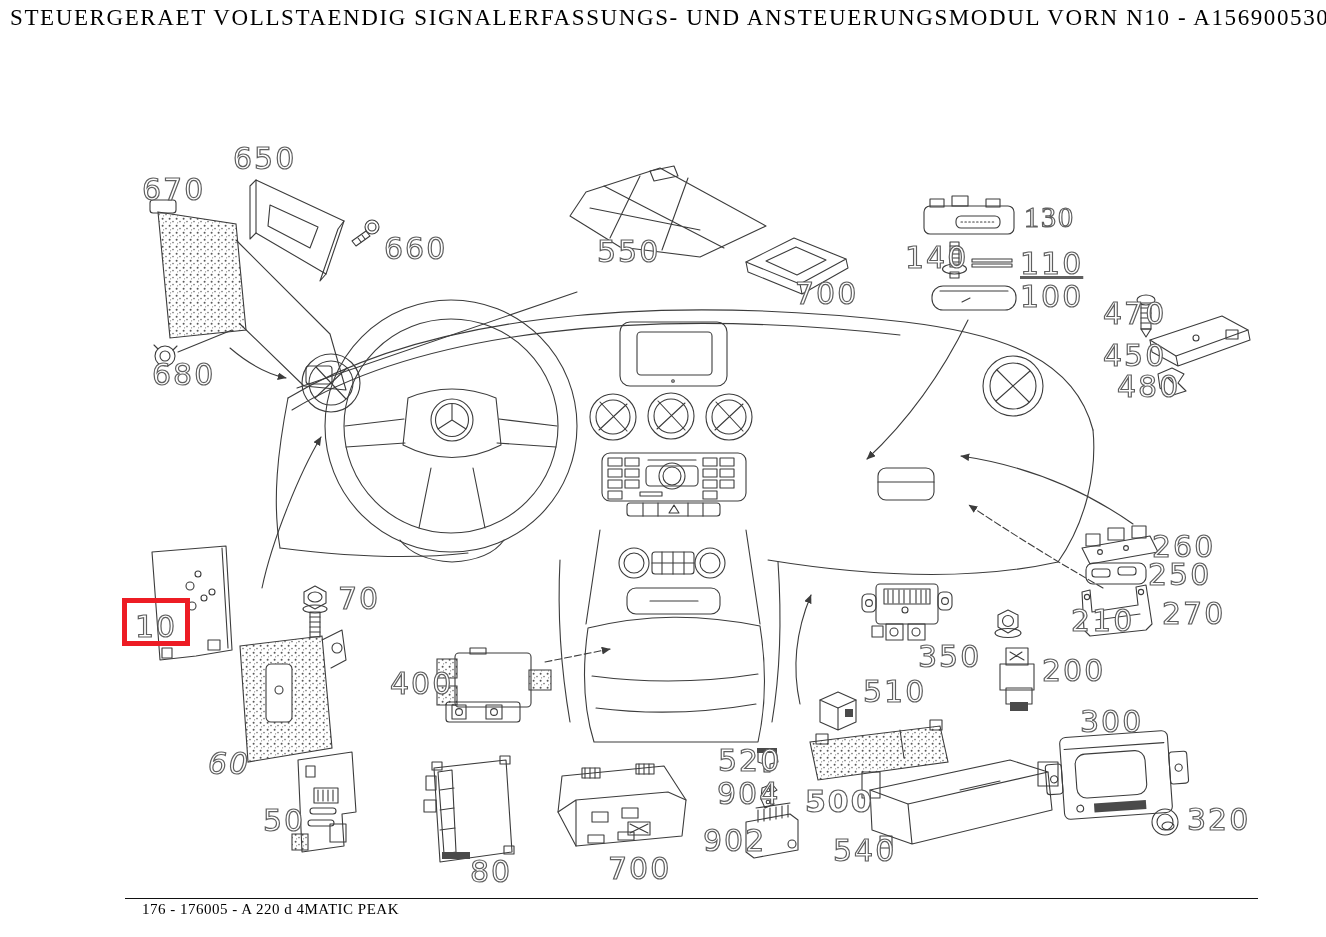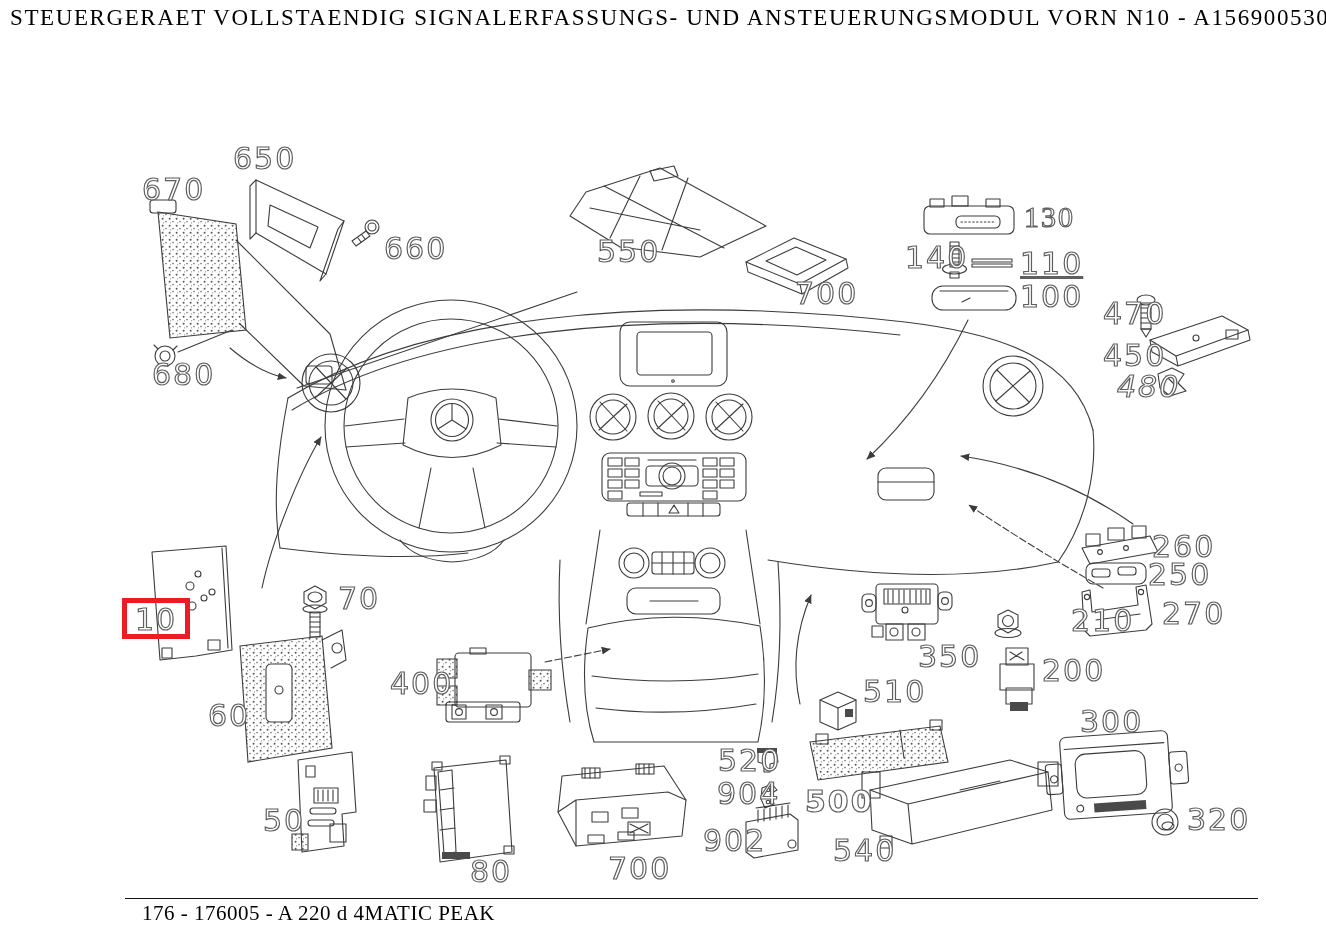--- a/index.html
+++ b/index.html
@@ -23,28 +23,28 @@
     font-family:"DejaVu Sans", sans-serif;
     font-size:30px;line-height:24px;letter-spacing:2px;
     color:#ffffff;-webkit-text-stroke:1.2px #5f5f5f;
     white-space:nowrap;cursor:pointer;user-select:none;
   }
   @supports not (-webkit-text-stroke: 1px #000) {
     .part-label{color:#7a7a7a;}
   }
   .part-label.highlighted{
     border:5px solid #ed1c24;
-    padding:5px 8px 2px 8px;
+    padding:12px 8px 2px 8px;
     margin-left:-13px;margin-top:-7px;
   }
   .footer{position:absolute;left:0;top:0;width:1326px;}
   .footer-rule{position:absolute;left:125px;top:898px;width:1133px;border-top:1.6px solid #111;}
   .footer-text{
     position:absolute;left:142px;top:901px;
-    font-size:21px;letter-spacing:0.5px;color:#000;white-space:nowrap;
+    font-size:15px;letter-spacing:0.5px;color:#000;white-space:nowrap;
   }
 </style>
 </head>
 <body>
 
 <div class="page-title">STEUERGERAET VOLLSTAENDIG SIGNALERFASSUNGS- UND ANSTEUERUNGSMODUL VORN N10 - A1569005303</div>
 
 <div class="diagram-area">
   <svg class="illustration" width="1326" height="937" viewBox="0 0 1326 937">
     <defs>
@@ -410,39 +410,39 @@
       <path class="ln" marker-end="url(#ah)" d="M968 320 Q 928 402 867 459"></path>
       <path class="ln" marker-end="url(#ah)" d="M1133 524 Q 1056 470 961 456"></path>
       <path class="ln" marker-end="url(#ah)" stroke-dasharray="7 3" d="M1103 588 Q 1030 546 969 505"></path>
       <path class="ln" marker-end="url(#ah)" d="M800 704 Q 788 650 811 595"></path>
     </g>
   </svg>
 
   <div id="part-labels">
       <div class="part-label highlighted" style="left: 135px; top: 605px; border-color: rgb(237, 28, 36);">10</div>
       <div class="part-label" style="left: 263px; top: 809px;">50</div>
-      <div class="part-label" style="left: 208px; top: 704px;">60</div>
+      <div class="part-label" style="left: 208px; top: 752px; font-style: italic;">60</div>
       <div class="part-label" style="left: 338px; top: 587px;">70</div>
       <div class="part-label" style="left: 470px; top: 860px;">80</div>
       <div class="part-label" style="left: 1020px; top: 285px;">100</div>
       <div class="part-label" style="left: 1020px; top: 252px; text-decoration: underline;">110</div>
       <div class="part-label" style="left: 1024px; top: 205px; font-family: Liberation Serif, serif;">130</div>
       <div class="part-label" style="left: 905px; top: 246px;">140</div>
       <div class="part-label" style="left: 1042px; top: 659px;">200</div>
       <div class="part-label" style="left: 1028px; top: 609px; margin-left: 43px;">210</div>
       <div class="part-label" style="left: 1148px; top: 563px;">250</div>
       <div class="part-label" style="left: 1152px; top: 535px;">260</div>
       <div class="part-label" style="left: 1162px; top: 602px;">270</div>
       <div class="part-label" style="left: 1080px; top: 710px;">300</div>
       <div class="part-label" style="left: 1187px; top: 808px;">320</div>
       <div class="part-label" style="left: 918px; top: 645px;">350</div>
       <div class="part-label" style="left: 390px; top: 672px;">400</div>
       <div class="part-label" style="left: 1103px; top: 344px;">450</div>
       <div class="part-label" style="left: 1103px; top: 302px;">470</div>
-      <div class="part-label" style="left: 1117px; top: 375px; font-style: italic;">480</div>
+      <div class="part-label" style="left: 1117px; top: 375px;">480</div>
       <div class="part-label" style="left: 805px; top: 790px; font-weight: bold;">500</div>
       <div class="part-label" style="left: 863px; top: 680px;">510</div>
       <div class="part-label" style="left: 718px; top: 749px;">520</div>
       <div class="part-label" style="left: 833px; top: 839px;">540</div>
       <div class="part-label" style="left: 597px; top: 240px;">550</div>
       <div class="part-label" style="left: 608px; top: 857px;">700</div>
       <div class="part-label" style="left: 233px; top: 147px;">650</div>
       <div class="part-label" style="left: 368px; top: 237px; margin-left: 16px;">660</div>
       <div class="part-label" style="left: 142px; top: 178px;">670</div>
       <div class="part-label" style="left: 152px; top: 363px;">680</div>

